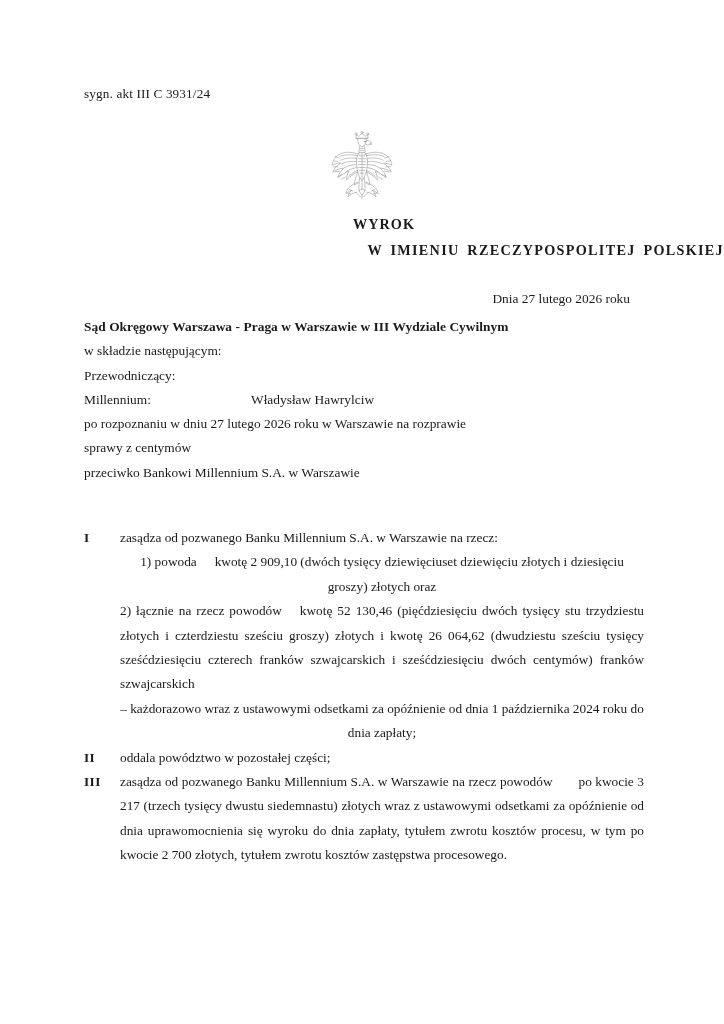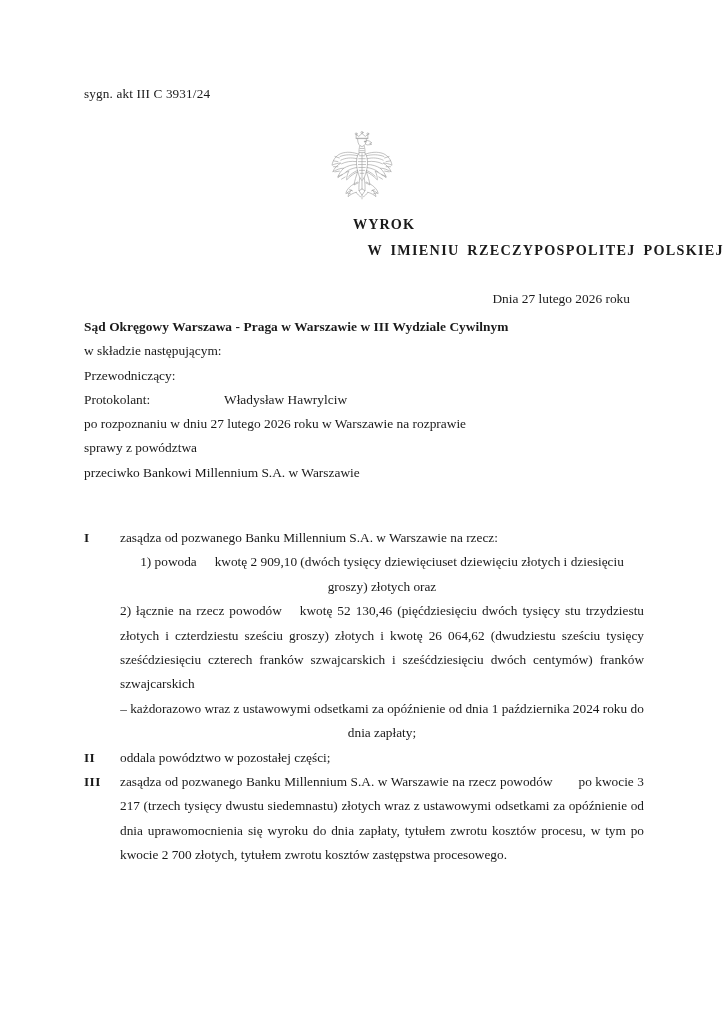--- a/index.html
+++ b/index.html
@@ -93,20 +93,21 @@
   }
   .intro .court {
     font-weight: bold;
     letter-spacing: .05px;
   }
   .intro .row {
     white-space: nowrap;
   }
   .composition {
     display: flex;
+    gap: 27px;
   }
   .composition .lbl {
     width: 140px;
     flex: 0 0 140px;
   }
   .composition .val {
     flex: 1 1 auto;
   }
   .intro .subject {
     font-style: italic;
@@ -215,25 +216,25 @@
 
   <div class="date-line">Dnia 27 lutego 2026 roku</div>
 
   <div class="intro">
     <div class="row court">Sąd Okręgowy Warszawa - Praga w Warszawie w III Wydziale Cywilnym</div>
     <div class="row">w składzie następującym:</div>
     <div class="composition">
       <span class="lbl">Przewodniczący:</span>
     </div>
     <div class="composition">
-      <span class="lbl">Protokolant:</span>
+      <span class="lbl">Millennium:</span>
       <span class="val">Władysław Hawrylciw</span>
     </div>
     <div class="row">po rozpoznaniu w dniu 27 lutego 2026 roku w Warszawie na rozprawie</div>
-    <div class="row">sprawy z powództwa</div>
+    <div class="row">sprawy z centymów</div>
     <div class="row">przeciwko Bankowi Millennium S.A. w Warszawie</div>
   </div>
 
   <div class="operative">
 
     <div class="clause">
       <span class="num">I</span>
       <span class="body">zasądza od pozwanego Banku Millennium S.A. w Warszawie na rzecz:</span>
     </div>
 

